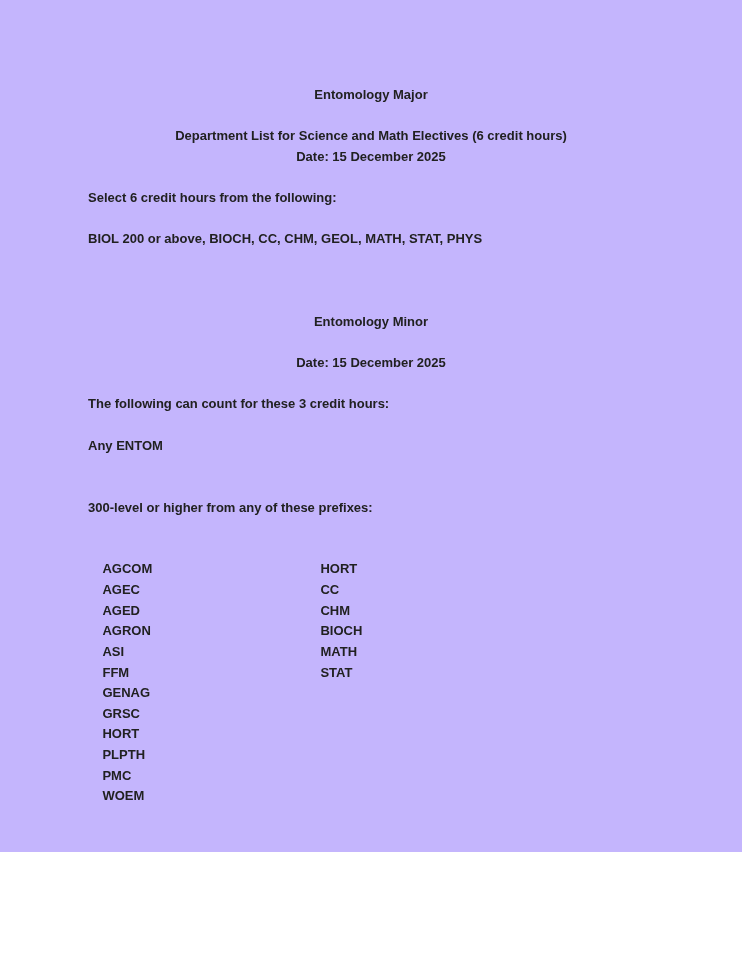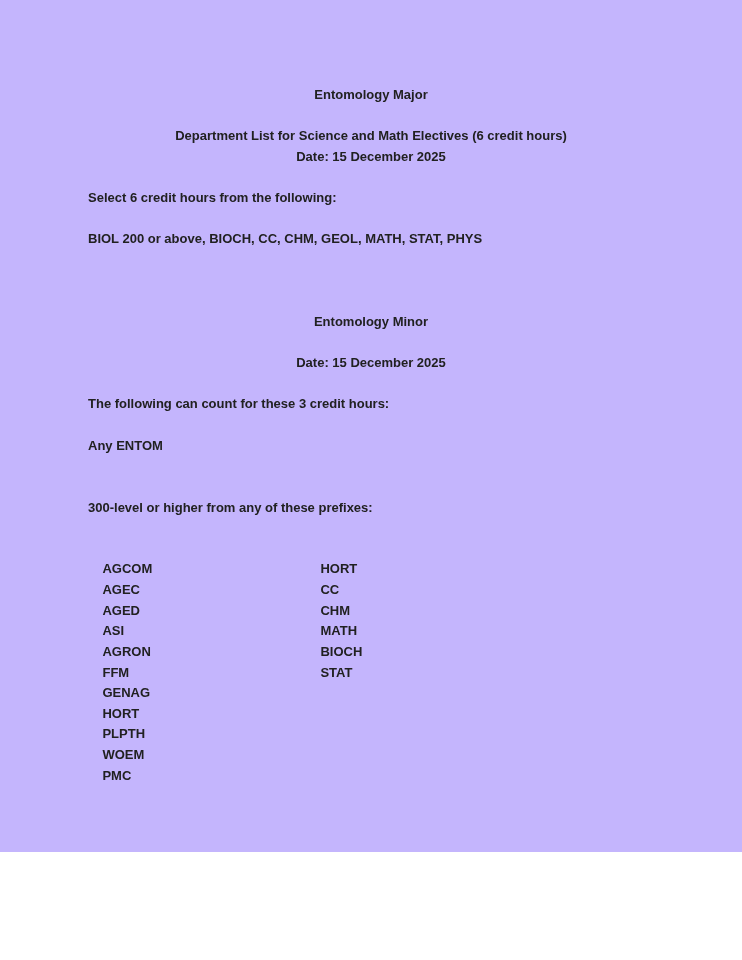--- a/index.html
+++ b/index.html
@@ -65,37 +65,40 @@
   <div class="line row">
     <span class="cell-left">AGCOM</span><span>HORT</span>
   </div>
   <div class="line row">
     <span class="cell-left">AGEC</span><span>CC</span>
   </div>
   <div class="line row">
     <span class="cell-left">AGED</span><span>CHM</span>
   </div>
   <div class="line row">
-    <span class="cell-left">ASI</span><span>MATH</span>
+    <span class="cell-left">AGRON</span><span>BIOCH</span>
   </div>
   <div class="line row">
-    <span class="cell-left">AGRON</span><span>BIOCH</span>
+    <span class="cell-left">ASI</span><span>MATH</span>
   </div>
   <div class="line row">
     <span class="cell-left">FFM</span><span>STAT</span>
   </div>
   <div class="line row">
     <span class="cell-left">GENAG</span>
   </div>
   <div class="line row">
+    <span class="cell-left">GRSC</span>
+  </div>
+  <div class="line row">
     <span class="cell-left">HORT</span>
   </div>
   <div class="line row">
     <span class="cell-left">PLPTH</span>
   </div>
   <div class="line row">
-    <span class="cell-left">WOEM</span>
+    <span class="cell-left">PMC</span>
   </div>
   <div class="line row">
-    <span class="cell-left">PMC</span>
+    <span class="cell-left">WOEM</span>
   </div>
 
 </div>
 
 </body></html>

